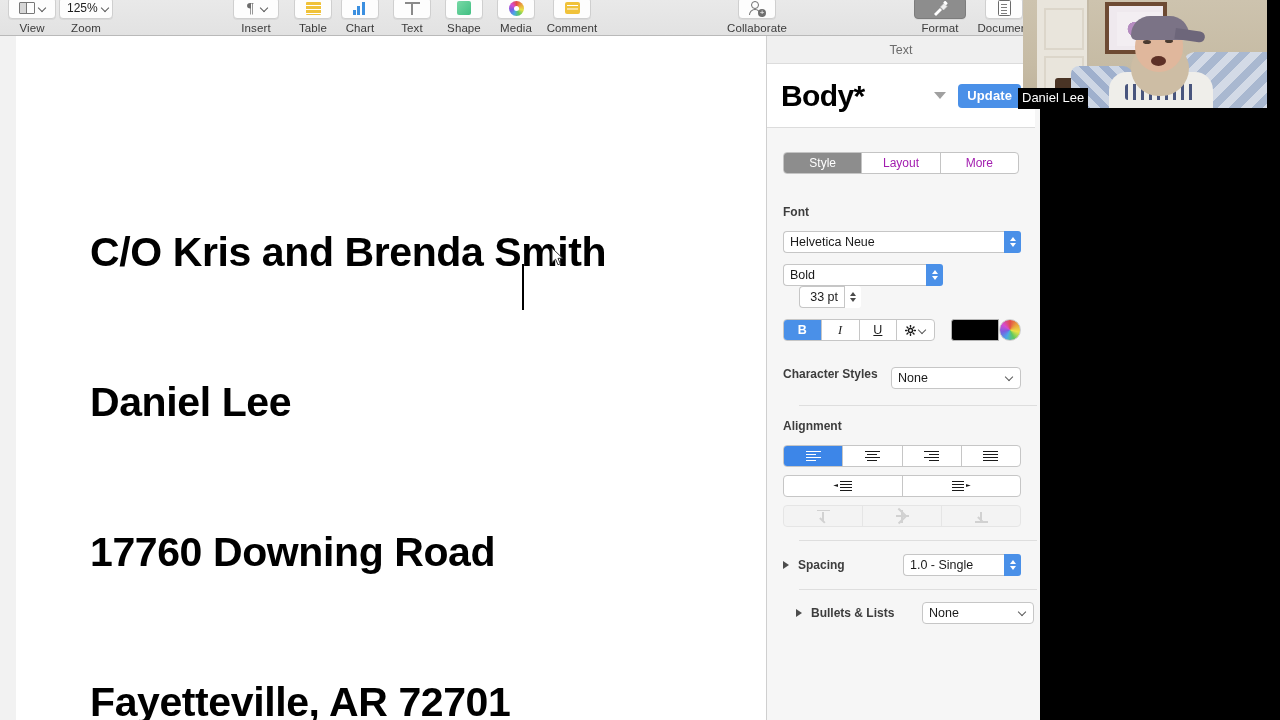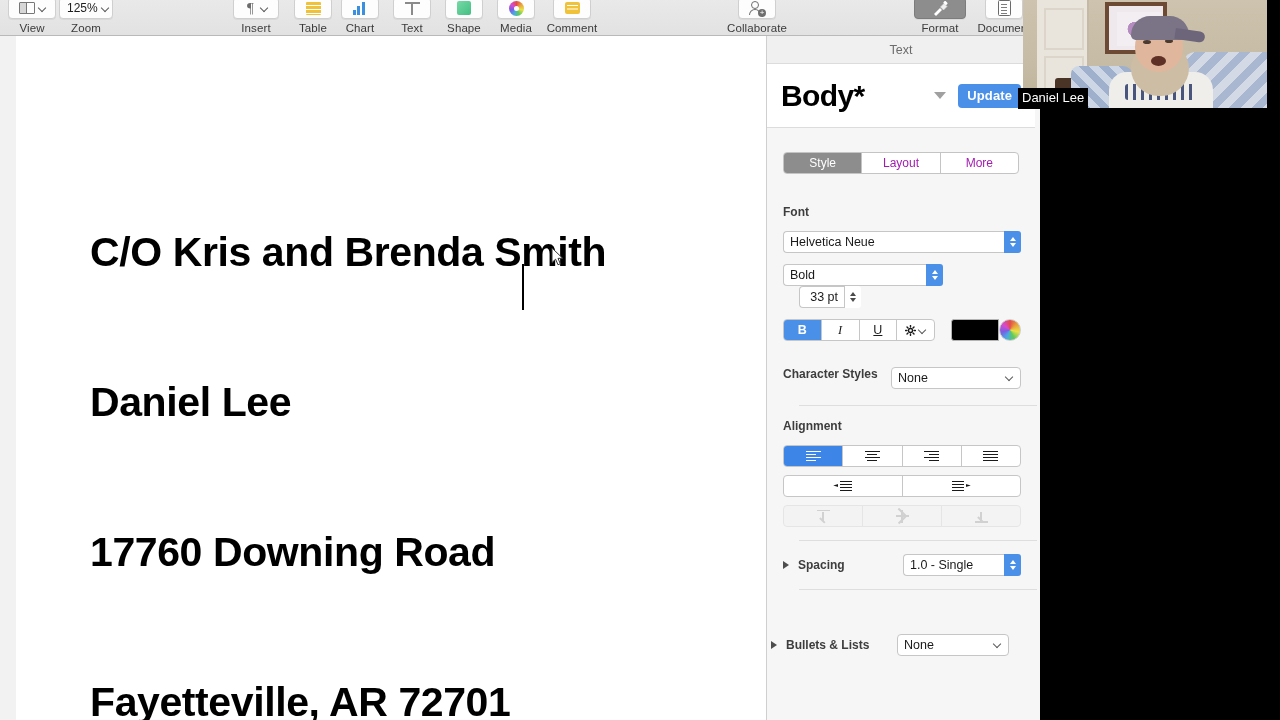--- a/index.html
+++ b/index.html
@@ -558,21 +558,21 @@
           <div class="field" style="flex:1; border-radius:4px 0 0 4px; border-right:none;">1.0 - Single</div>
           <div class="stepper">
               <i class="up"></i>
               <i class="dn"></i>
             </div>
         </div>
       </div>
 
       <div class="hr" style="position:absolute; top:553px; left:16px; width:238px;"></div>
 
-      <div style="position:absolute; left:4px; top:566px; width:238px; display:flex; align-items:center;margin-top:32px;">
+      <div style="position:absolute; left:29px; top:566px; width:238px; display:flex; align-items:center;">
         <div class="disc-tri"></div>
         <div class="sec-label" style="margin-left:9px; width:111px;">Bullets &amp; Lists</div>
         <div class="field" style="flex:1;">
           <span>None</span>
           <span class="popup-chev"></span>
         </div>
       </div>
 
     </div>
   </div>

